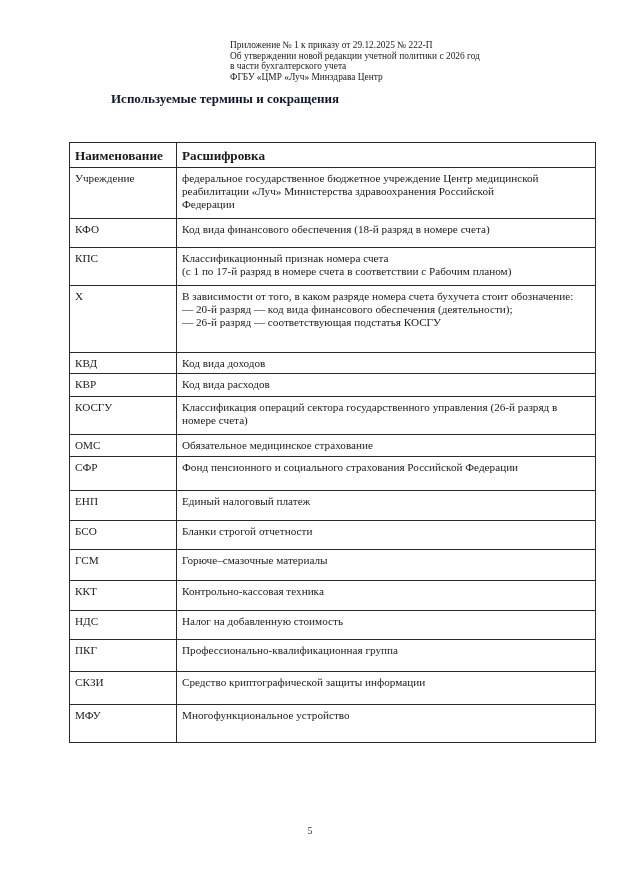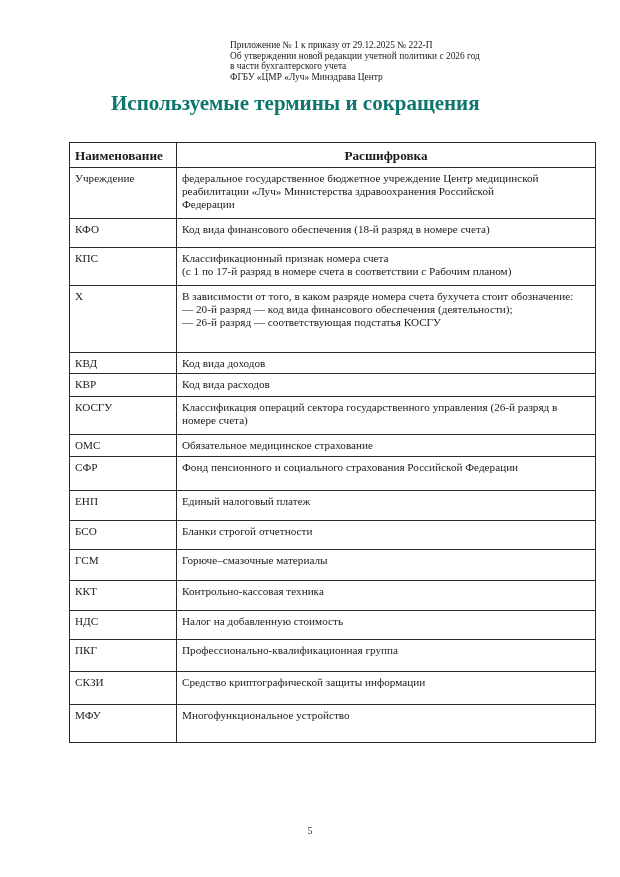--- a/index.html
+++ b/index.html
@@ -22,23 +22,23 @@
       width: 360px;
       font-size: 9.4px;
       line-height: 10.6px;
       color: #222;
     }
     .header-block div { white-space: nowrap; }
     .doc-title {
       position: absolute;
       top: 91px;
       left: 111px;
-      font-size: 21px;
+      font-size: 13px;
       font-weight: bold;
-      color: #0f766e;
+      color: #0f172a;
       white-space: nowrap;
     }
     table.terms {
       position: absolute;
       top: 142px;
       left: 69px;
       width: 526px;
       border-collapse: collapse;
       font-size: 11.2px;
       line-height: 13.2px;
@@ -53,21 +53,21 @@
     }
     table.terms col.c1 { width: 107px; }
     table.terms col.c2 { width: 419px; }
     table.terms th {
       font-weight: bold;
       font-size: 13.2px;
       height: 23px;
       vertical-align: middle;
       padding-top: 1px;
     }
-    table.terms th.center { text-align: center; }
+    table.terms th.center { text-align: left; }
     table.terms td { padding-top: 4px; }
     td.justify { text-align: justify; }
     .line { display: block; }
     .page-number {
       position: absolute;
       top: 825px;
       left: 0;
       width: 620px;
       text-align: center;
       font-size: 10px;

